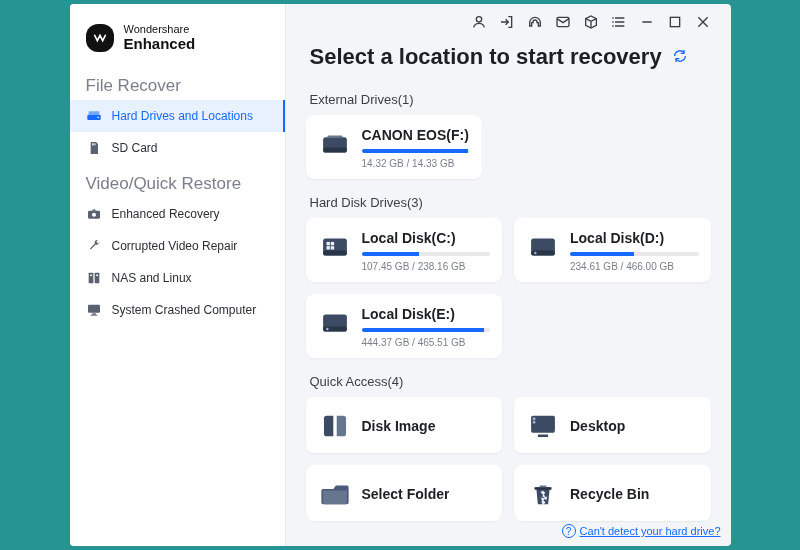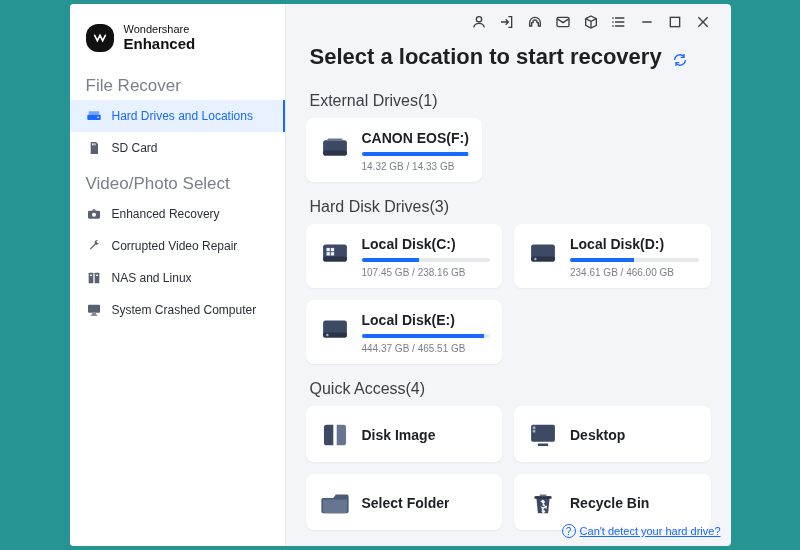--- a/index.html
+++ b/index.html
@@ -22,25 +22,25 @@
   .s-item.active .s-ico { color: #1769ff; }
   .s-ico { width: 16px; height: 16px; color: #5a6270; display: inline-flex; }
   .s-ico svg { width: 16px; height: 16px; }
 
   
   .main { flex: 1; display: flex; flex-direction: column; padding: 0 20px 10px 20px; position: relative; }
   .titlebar { height: 36px; display: flex; align-items: center; justify-content: flex-end; gap: 12px; color: #3a3f46; }
   .tb-ico { width: 16px; height: 16px; color: #3a3f46; cursor: pointer; display:inline-flex; }
   .tb-ico svg { width: 16px; height: 16px; }
 
-  .page-title-row { display: flex; align-items: flex-end; gap: 10px; padding: 4px 0 16px 4px; }
+  .page-title-row { display: flex; align-items: center; gap: 10px; padding: 4px 0 16px 4px; }
   .page-title { font-size: 22px; font-weight: 700; color: #1c1f24; }
   .refresh-ico { width: 18px; height: 18px; color: #1769ff; }
 
-  .sec-heading { font-size: 16px; color: #3a3f46; padding: 6px 4px 8px 4px; }
+  .sec-heading { font-size: 13px; color: #3a3f46; padding: 6px 4px 8px 4px; }
 
   .cards { display: grid; grid-template-columns: repeat(2, 1fr); gap: 12px; }
   .cards.one { grid-template-columns: 176px; }
   .card { background: #fff; border-radius: 8px; box-shadow: 0 1px 2px rgba(20,30,50,0.06); padding: 12px 12px 10px 12px; display: flex; gap: 10px; align-items: flex-start; cursor: pointer; min-height: 64px; }
   .card.compact { align-items: center; min-height: 56px; }
   .d-ico { width: 34px; height: 34px; flex: 0 0 34px; display: inline-flex; align-items: center; justify-content: center; }
   .d-ico svg { width: 34px; height: 34px; }
   .d-body { flex: 1; min-width: 0; }
   .d-name { font-size: 14px; font-weight: 600; color: #1c1f24; white-space: nowrap; overflow: hidden; text-overflow: ellipsis; }
   .bar { height: 4px; background: #e6e8ec; border-radius: 2px; margin-top: 6px; overflow: hidden; }
@@ -194,21 +194,21 @@
     </div>
     <div class="s-item">
       <span class="s-ico">
           <svg>
             <use href="#i-sd"></use>
           </svg>
         </span>
       <span>SD Card</span>
     </div>
 
-    <div class="s-heading">Video/Photo Select</div>
+    <div class="s-heading">Video/Quick Restore</div>
     <div class="s-item">
       <span class="s-ico">
           <svg>
             <use href="#i-cam"></use>
           </svg>
         </span>
       <span>Enhanced Recovery</span>
     </div>
     <div class="s-item">
       <span class="s-ico">

